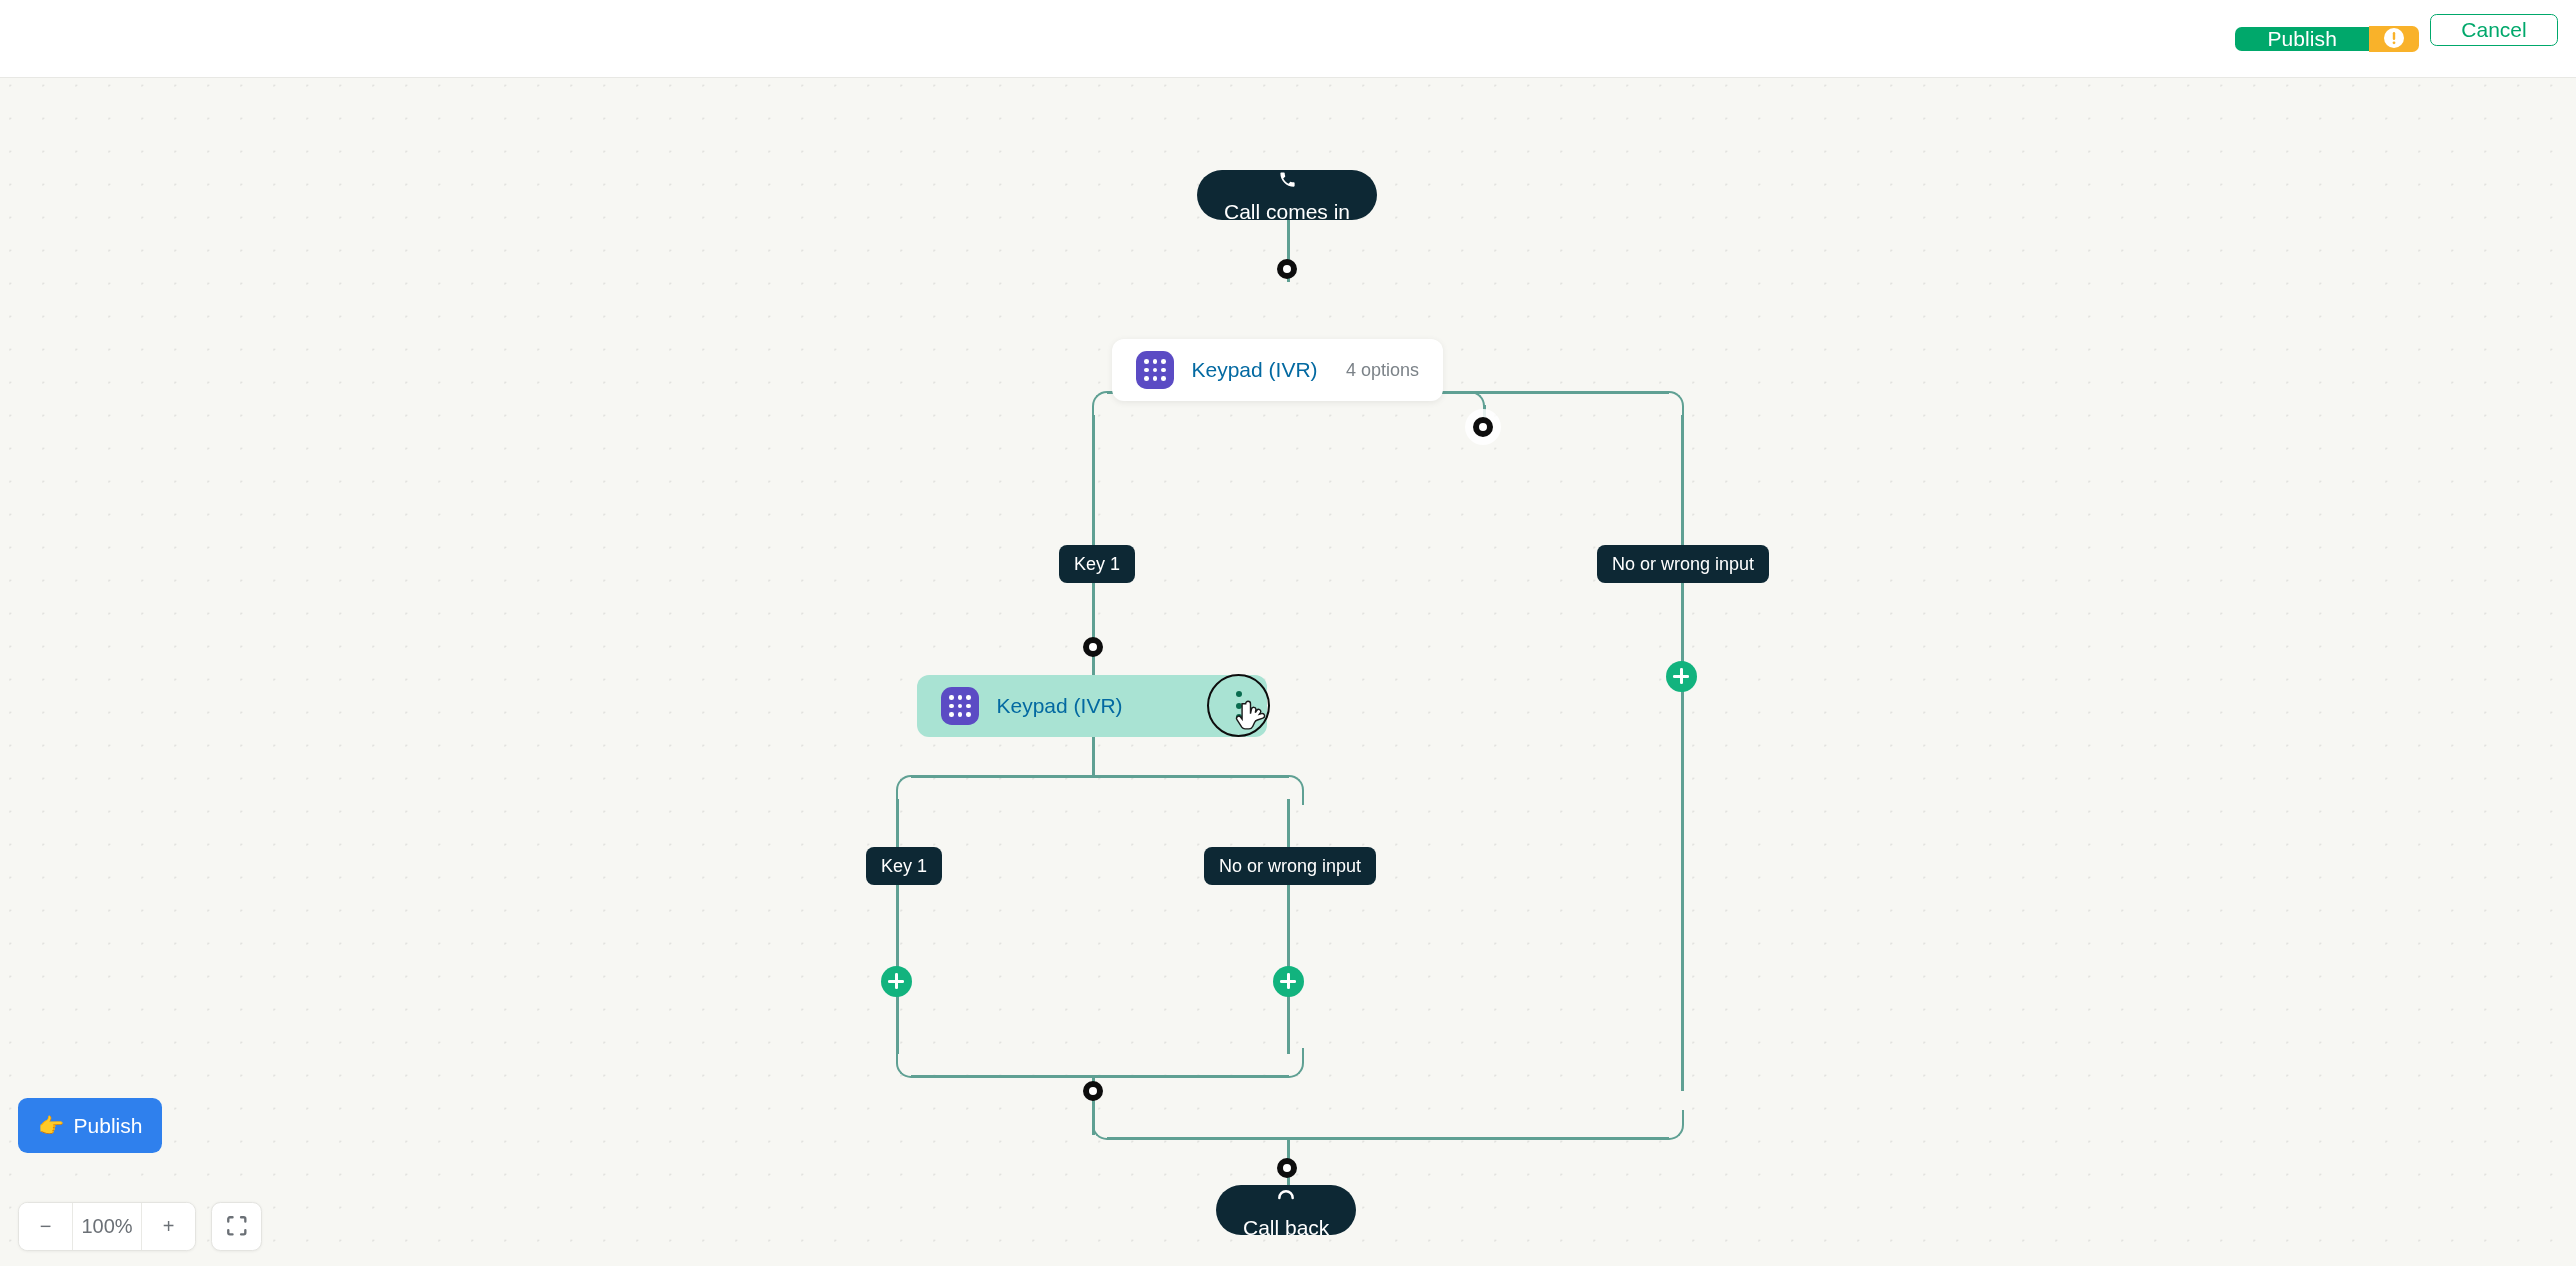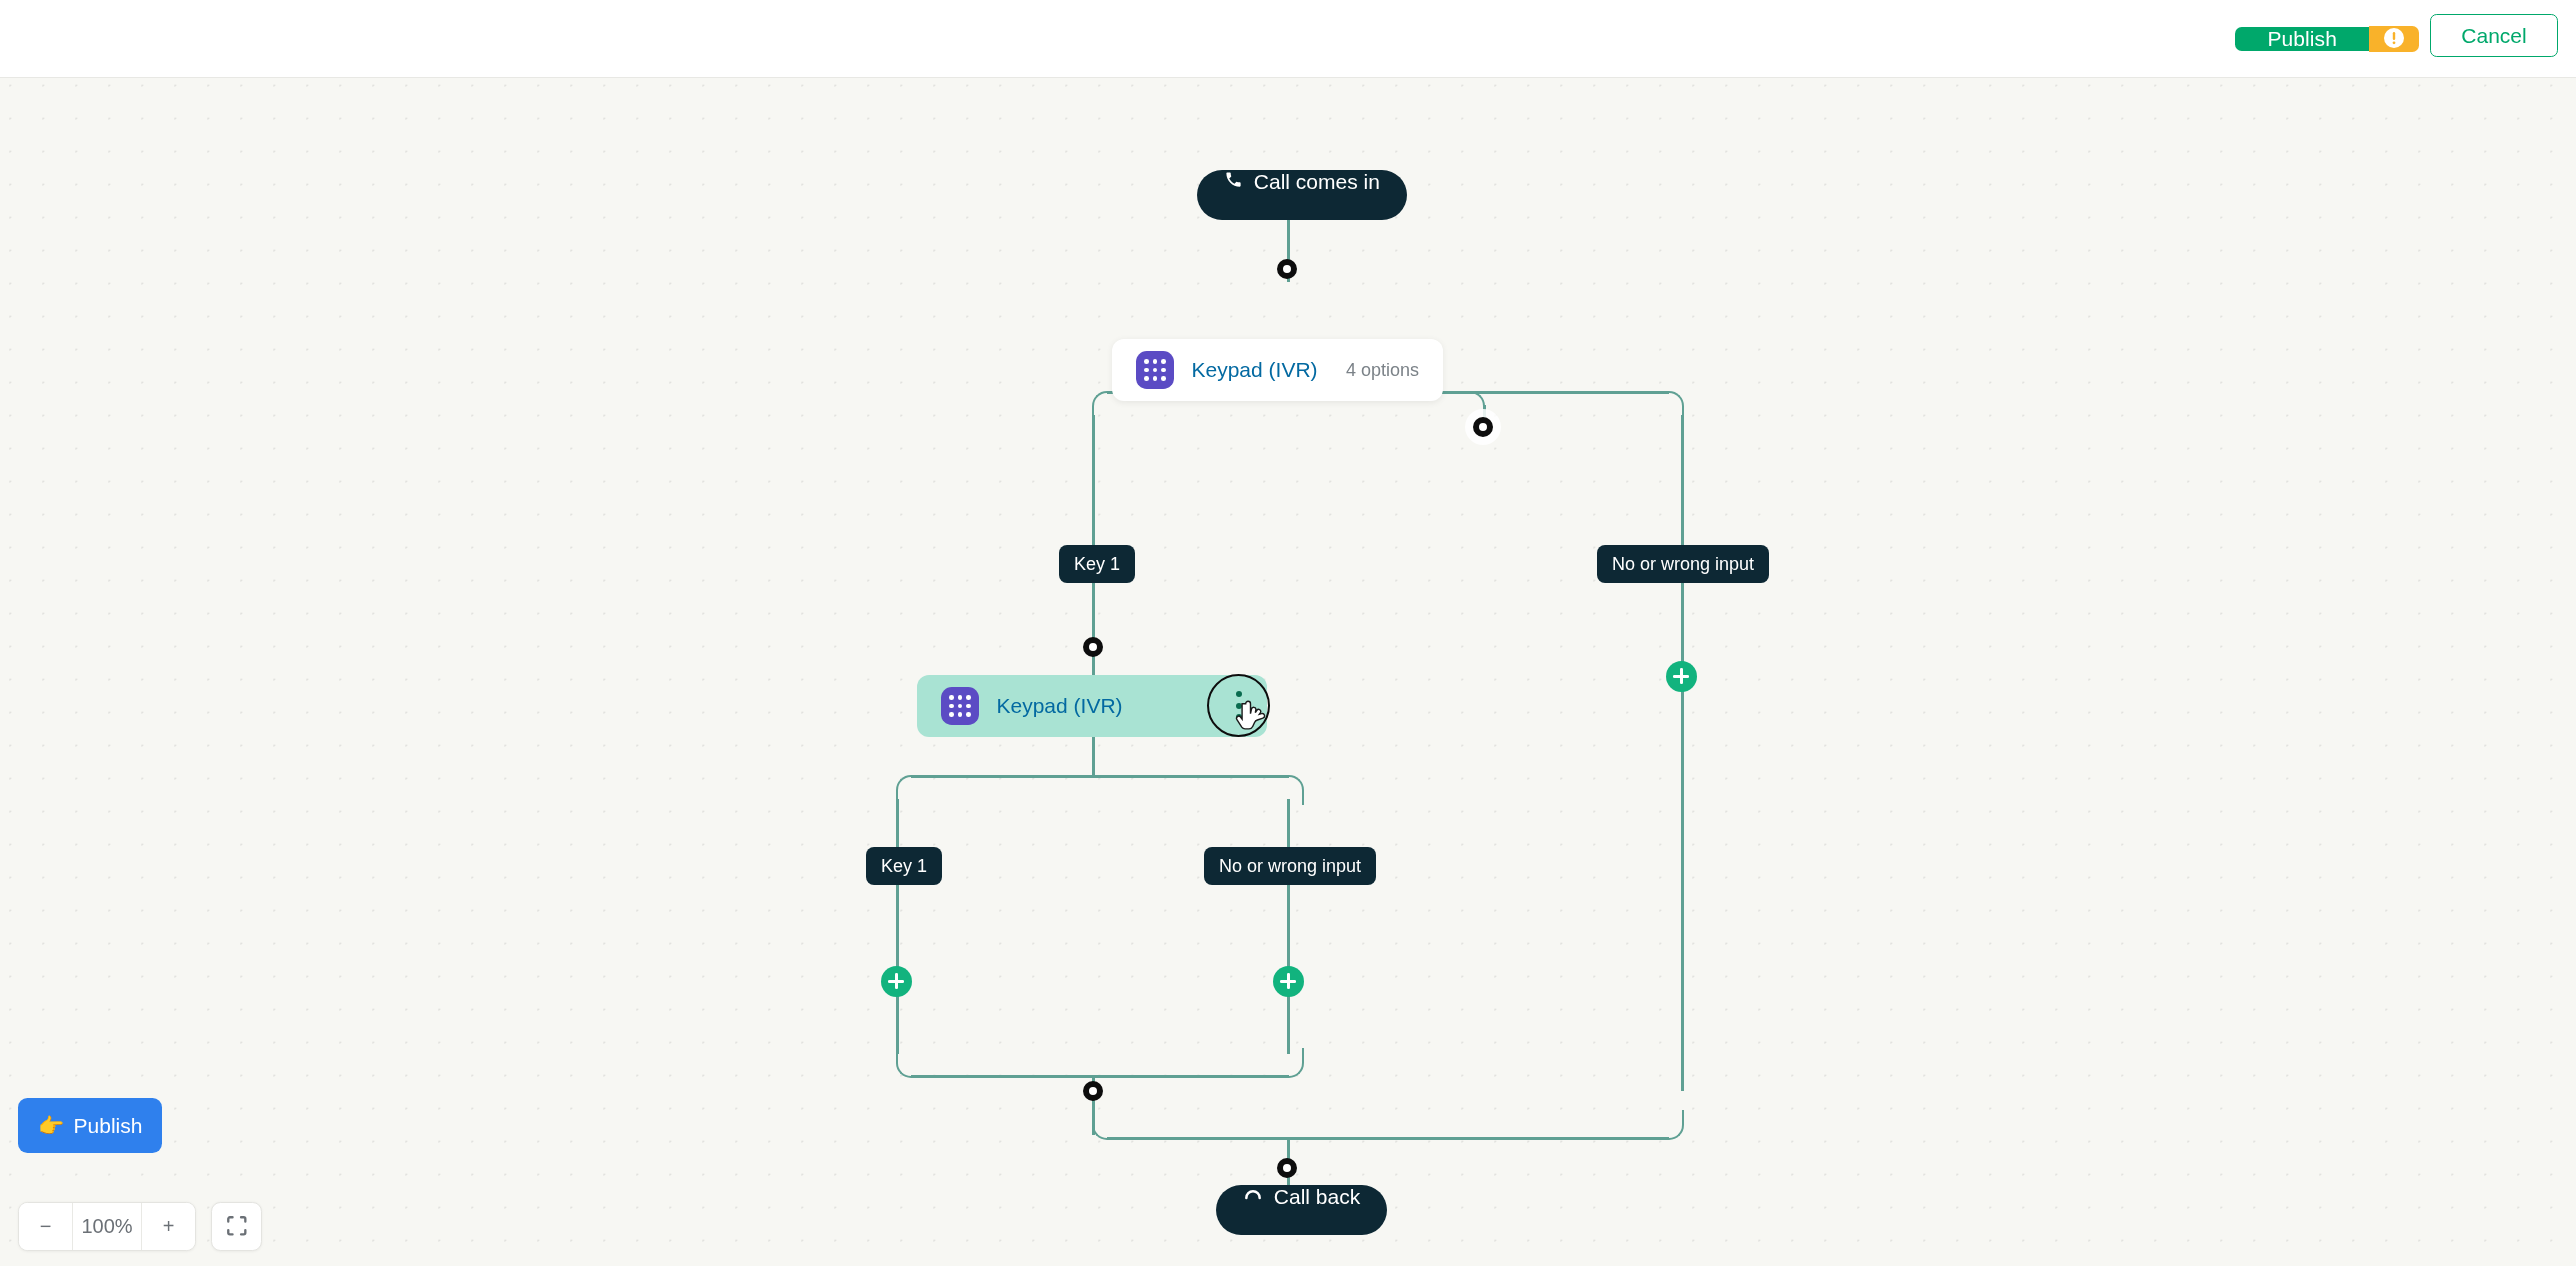--- a/index.html
+++ b/index.html
@@ -59,43 +59,44 @@
   }
   #publish-warn {
     background: #f9b22a;
     width: 50px;
     border-radius: 0 6.7px 6.7px 0;
     display: flex; align-items: center; justify-content: center;
     cursor: pointer;
   }
   #cancel-btn {
     position: absolute; right: 18px; top: 14px;
-    height: 43px; width: 128px;
+    height: 32px; width: 128px;
     background: #ffffff;
     border: 1.3px solid #00a86b;
     color: #00a86b;
     font-size: 21px;
     border-radius: 6.7px;
     cursor: pointer;
     font-family: "Liberation Sans", sans-serif;
   }
 
   
   .pill {
     position: absolute;
     background: #0d2834;
     color: #ffffff;
     border-radius: 673px;
-    display: flex; gap: 10.8px;
+    display: flex; align-items: center; gap: 10.8px;
     padding: 0 27px;
     height: 50px;
     font-size: 21px;
     white-space: nowrap;
     z-index: 20;
     cursor: pointer;
+    flex-direction: column;
   }
   .pill svg { display:block; }
 
   .chip {
     position: absolute;
     background: #0d2834;
     color: #ffffff;
     border-radius: 8px;
     height: 38px;
     display: flex; align-items: center; justify-content: center;

